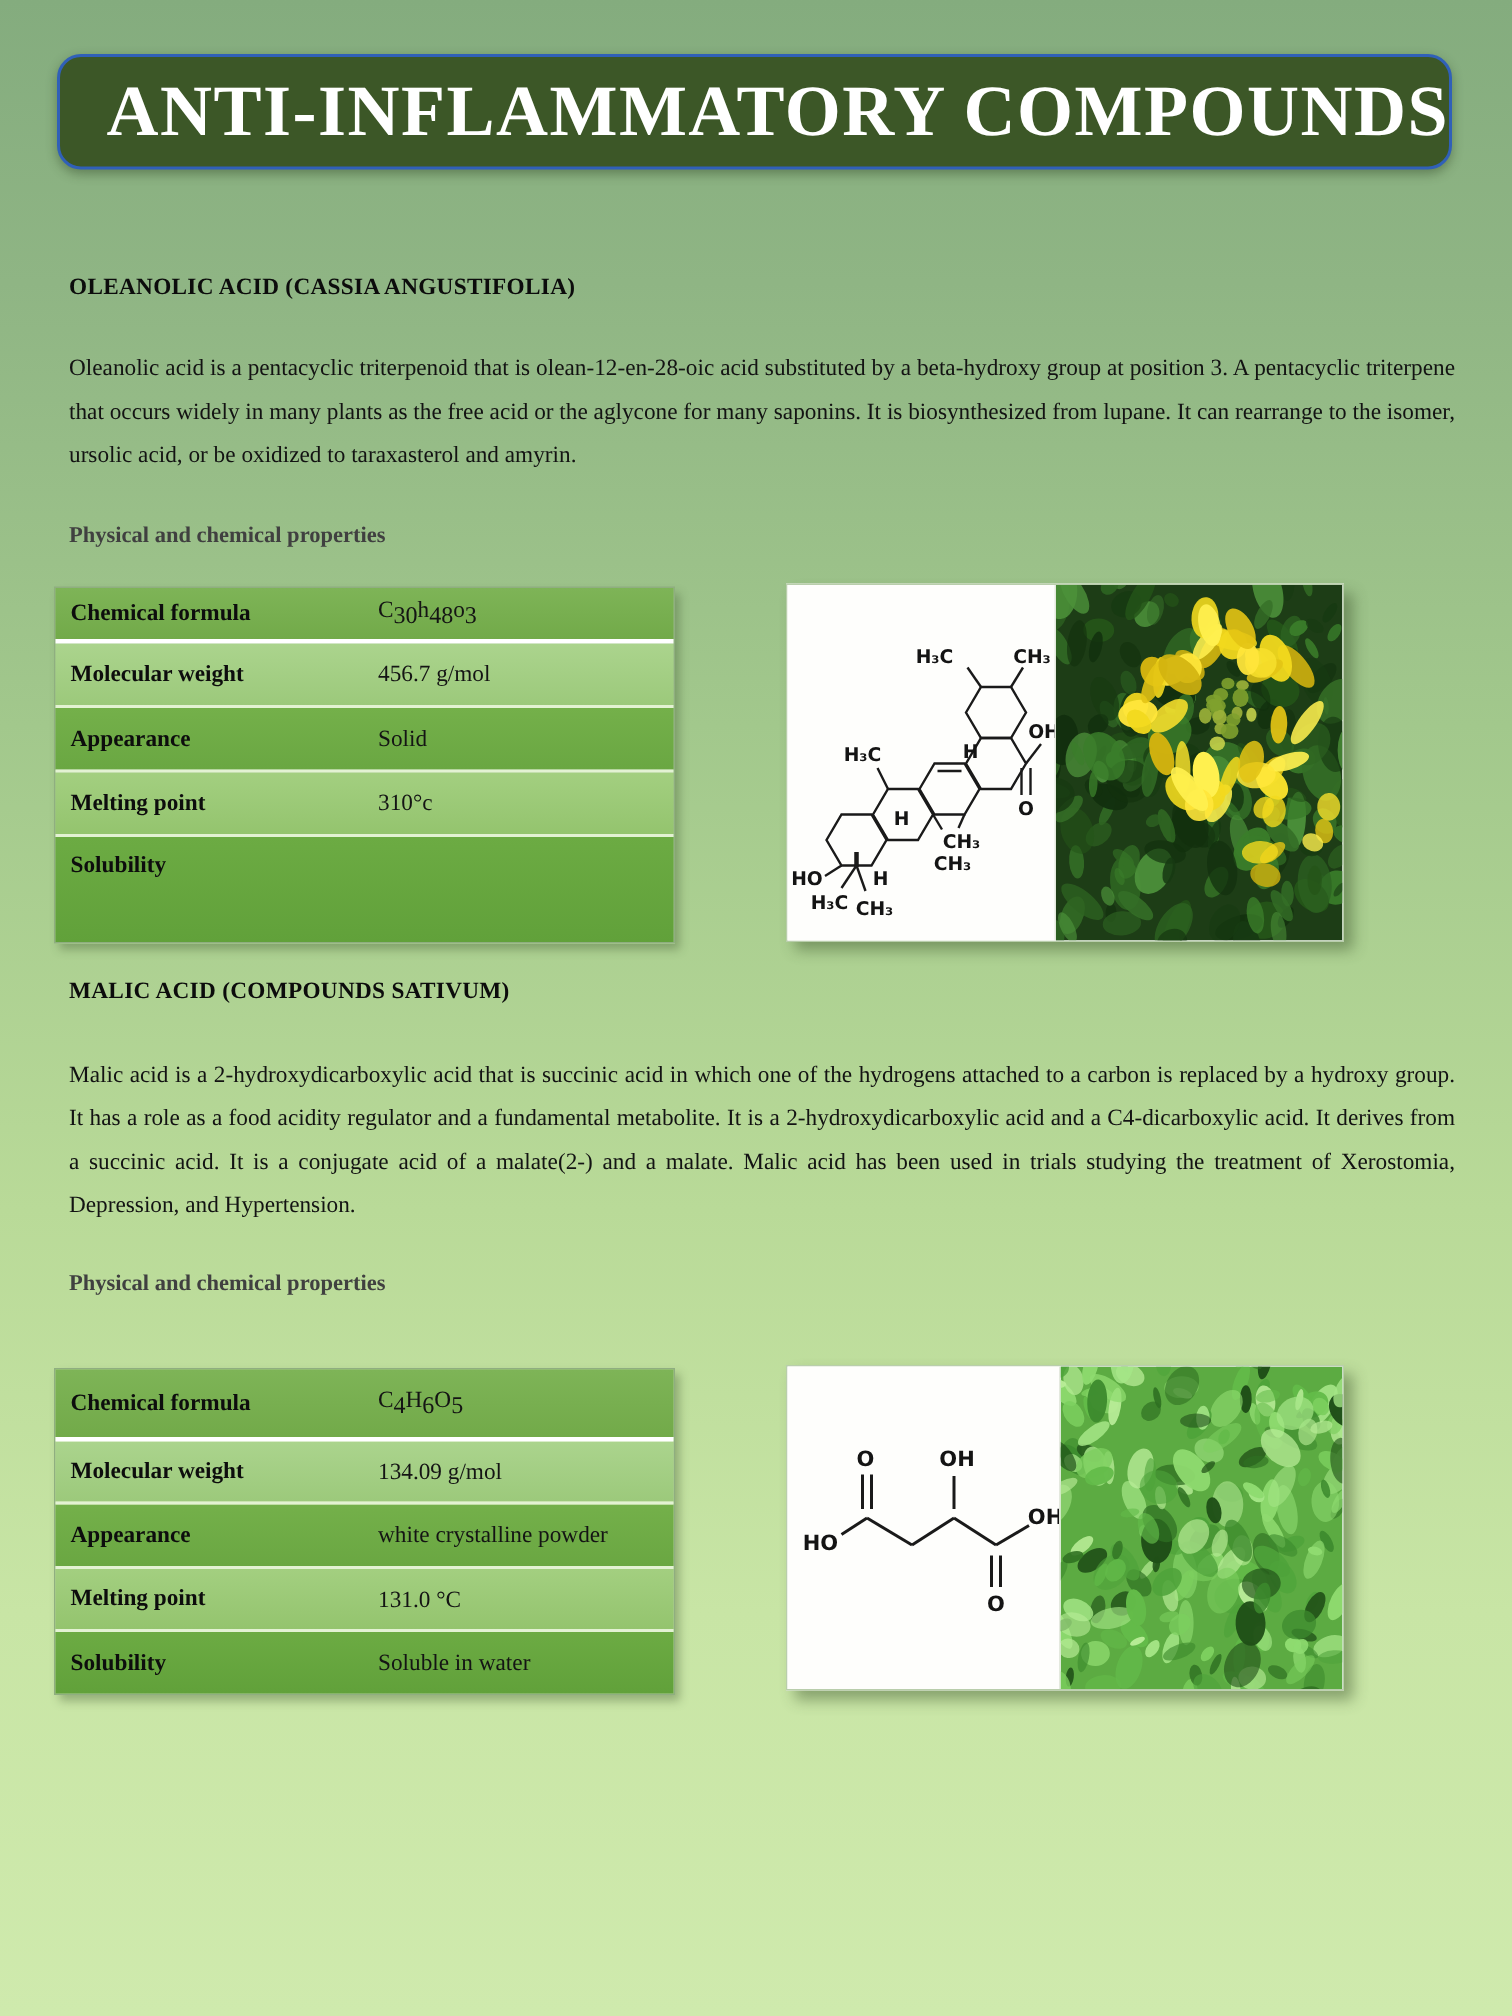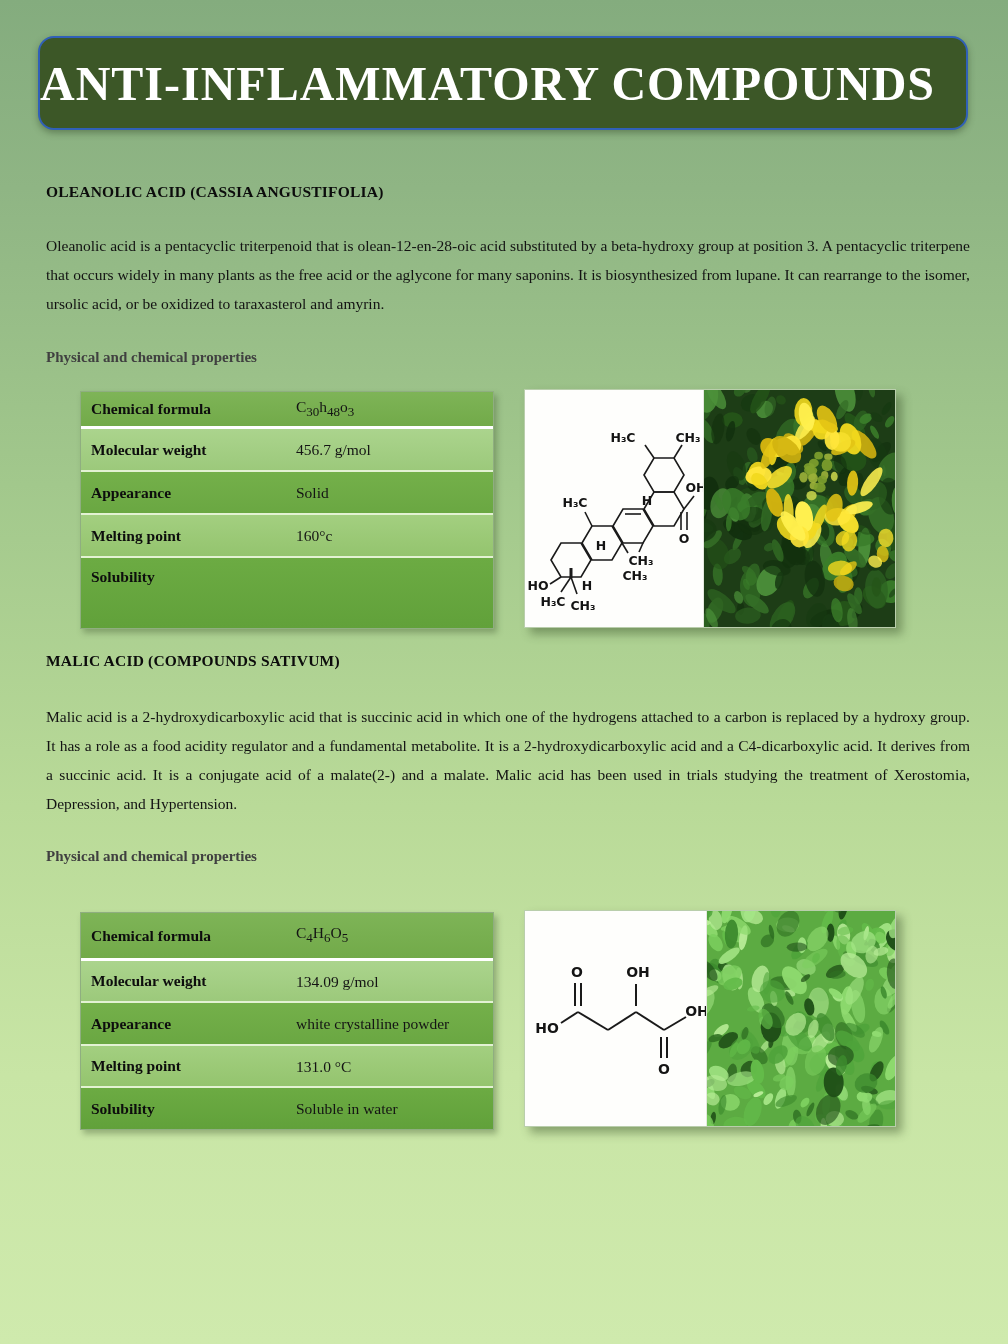--- a/index.html
+++ b/index.html
@@ -2,52 +2,52 @@
 <html><head>
 <meta charset="utf-8">
 <style>
   html,body{margin:0;padding:0;}
   body{
     width:1008px;height:1344px;position:relative;overflow:hidden;
     background:linear-gradient(180deg,#84ac7e 0%,#8fb584 14%,#a2c88c 36%,#b9da98 60%,#c8e5a5 80%,#cfeaad 100%);
     font-family:"Liberation Serif",serif;color:#111;
   }
   .banner{
-    position:absolute;left:38px;top:36px;width:930px;height:94px;box-sizing:border-box;
+    position:absolute;left:38px;top:36px;width:930px;height:77px;box-sizing:border-box;
     background:#3c5727;border:2px solid #3060b8;border-radius:16px;
-    display:flex;align-items:center;justify-content:flex-start;
+    display:flex;align-items:center;justify-content:flex-end;
     box-shadow:0 3px 7px rgba(35,55,25,.4);
   }
   .banner h1{
     margin:0;color:#ffffff;font-size:48px;font-weight:bold;letter-spacing:1px;white-space:nowrap;
     font-family:"Liberation Serif",serif;
   }
   .sec-heading{
     position:absolute;left:46px;font-size:15.5px;font-weight:bold;color:#0c0c0c;letter-spacing:.2px;
   }
   .para{
     position:absolute;left:46px;width:924px;font-size:15.5px;line-height:29px;
     text-align:justify;color:#131313;margin:0;
   }
   .props-title{
     position:absolute;left:46px;font-size:15px;font-weight:bold;color:#404040;
   }
   .ptable{
     position:absolute;left:36px;width:414px;box-sizing:border-box;
-    border:1px solid #8fae80;box-shadow:3px 4px 6px rgba(60,85,45,.38);margin-left:44px;
+    border:1px solid #8fae80;box-shadow:3px 4px 6px rgba(60,85,45,.38);
   }
   .prow{
     display:grid;grid-template-columns:205px 1fr;align-items:center;
     box-sizing:border-box;padding:0 8px 0 10px;
   }
   .prow + .prow{border-top:2px solid #e3f2d3;}
   .prow.sep-white{border-top:3px solid #ffffff;}
   .prow .lbl{font-weight:bold;font-size:15.5px;color:#0d0d0d;}
   .prow .val{font-size:15.5px;color:#141414;line-height:21px;}
-  .prow .val sub{font-size:13px;}
+  .prow .val sub{font-size:16px;}
   .g1{background:linear-gradient(180deg,#7eb457,#72aa49);}
   .g2{background:linear-gradient(180deg,#abd48d,#9cc97b);}
   .g3{background:linear-gradient(180deg,#74b04a,#6aa742);}
   .g4{background:linear-gradient(180deg,#a3cf80,#94c46e);}
   .g5{background:linear-gradient(180deg,#6cab43,#61a13a);}
   .figure{
     position:absolute;left:524px;display:flex;background:#ffffff;
     border:1px solid #b9ceac;box-shadow:6px 6px 9px rgba(55,80,40,.45);
     box-sizing:border-box;
   }
@@ -78,21 +78,21 @@
   <div class="prow g2 sep-white" style="height:44px;">
     <div class="lbl">Molecular weight</div>
     <div class="val">456.7 g/mol</div>
   </div>
   <div class="prow g3" style="height:43px;">
     <div class="lbl">Appearance</div>
     <div class="val">Solid</div>
   </div>
   <div class="prow g4" style="height:43px;">
     <div class="lbl">Melting point</div>
-    <div class="val">160°c</div>
+    <div class="val">310°c</div>
   </div>
   <div class="prow g5" style="height:72px;align-items:start;padding-top:10px;">
     <div class="lbl">Solubility</div>
   </div>
 </div>
 
 <div class="figure" style="top:389px;width:372px;height:239px;">
   <div class="structure" style="width:178px;">
     <svg width="178" height="237" viewBox="0 0 178 237">
       <g stroke="#1a1a1a" stroke-width="1.6" fill="none">

